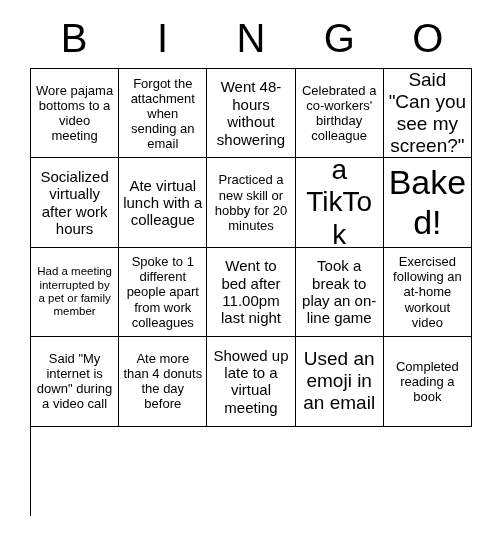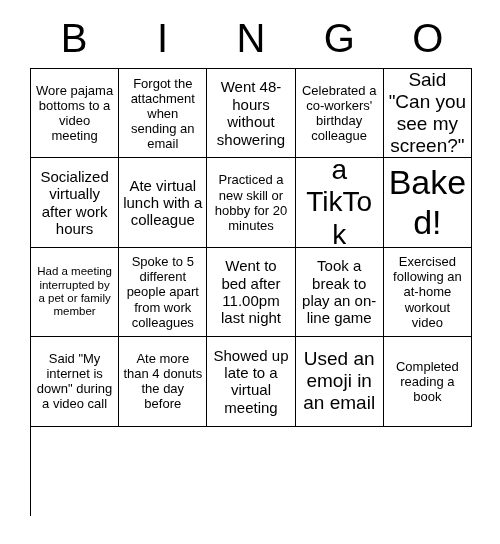--- a/index.html
+++ b/index.html
@@ -120,21 +120,21 @@
       <div class="bingo-cell">
         <span class="cell-text fs-xl">Made a TikTok Video</span>
       </div>
       <div class="bingo-cell">
         <span class="cell-text fs-xxl">Baked!</span>
       </div>
       <div class="bingo-cell">
         <span class="cell-text fs-xs">Had a meeting interrupted by a pet or family member</span>
       </div>
       <div class="bingo-cell">
-        <span class="cell-text fs-sm">Spoke to 5 different people apart from work colleagues</span>
+        <span class="cell-text fs-sm">Spoke to 1 different people apart from work colleagues</span>
       </div>
       <div class="bingo-cell">
         <span class="cell-text fs-md">Went to bed after 11.00pm last night</span>
       </div>
       <div class="bingo-cell">
         <span class="cell-text fs-md">Took a break to play an on-line game</span>
       </div>
       <div class="bingo-cell">
         <span class="cell-text fs-sm">Exercised following an at-home workout video</span>
       </div>

